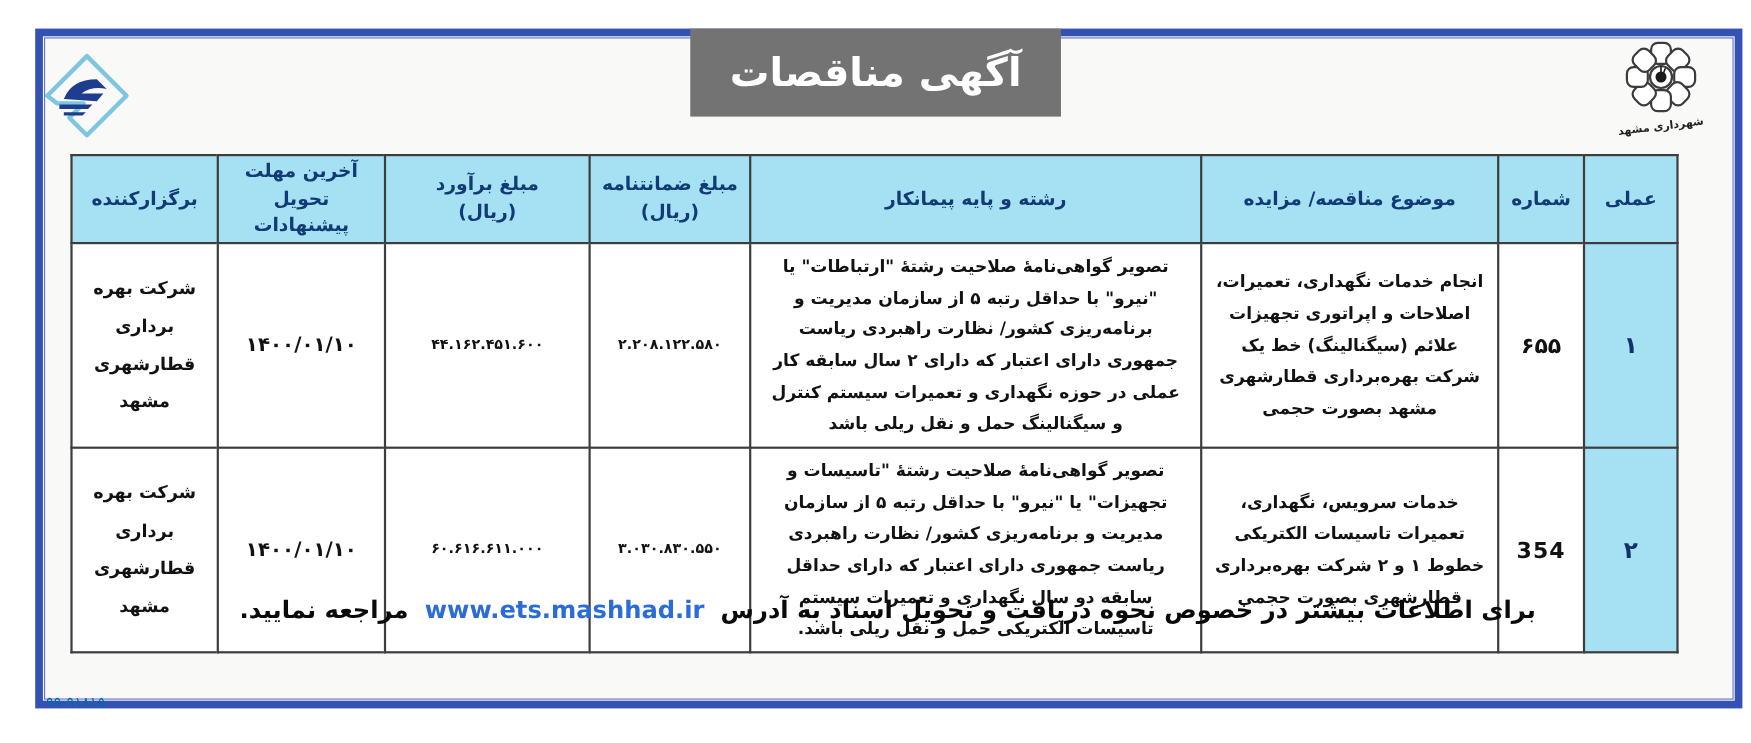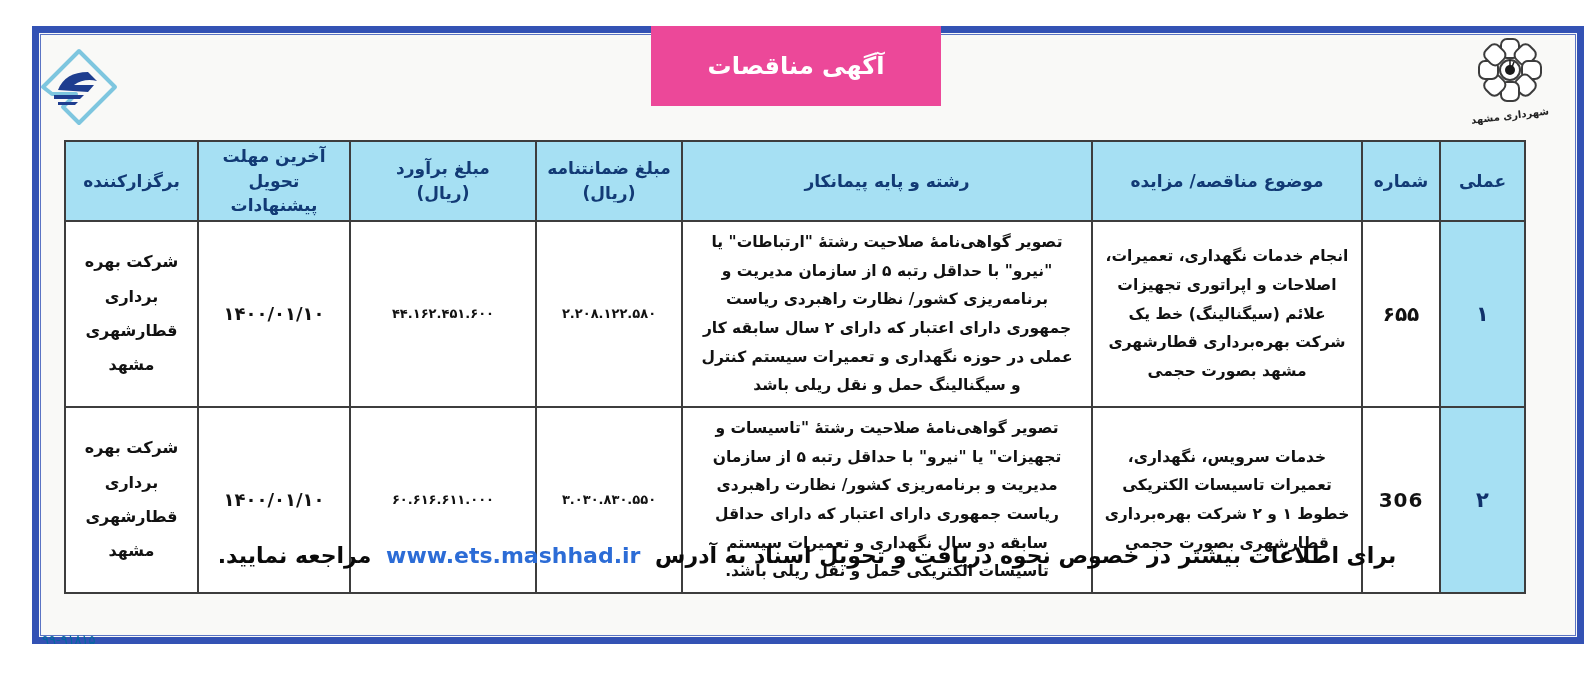--- a/index.html
+++ b/index.html
@@ -12,23 +12,23 @@
   .frame{
     position:absolute;left:32px;top:26px;width:1552px;height:618px;
     box-sizing:border-box;border:7px solid #3352b4;background:#f9f9f7;
   }
   .frame::after{
     content:"";position:absolute;inset:1px;border:1px solid #5b74c4;pointer-events:none;
   }
   
   .banner{
     position:absolute;top:26px;left:50%;transform:translateX(-50%);
-    width:290px;height:80px;background:#ec4899;
+    width:337px;height:80px;background:#737373;
     display:flex;align-items:center;justify-content:center;
-    color:#ffffff;font-size:24px;font-weight:bold;z-index:3;
+    color:#ffffff;font-size:36px;font-weight:bold;z-index:3;
   }
   
   .logo-left{position:absolute;left:38px;top:46px;z-index:3;}
   .logo-right{position:absolute;left:1464px;top:34px;width:92px;text-align:center;z-index:3;}
   .logo-right .caption{
     display:block;font-size:10px;color:#222;font-weight:bold;
     transform:rotate(-7deg);margin-top:-2px;letter-spacing:1px;
   }
   
   table.tenders{
@@ -138,21 +138,21 @@
       <td class="amount-cell">۲.۲۰۸.۱۲۲.۵۸۰</td>
       <td class="amount-cell">۴۴.۱۶۲.۴۵۱.۶۰۰</td>
       <td class="deadline-cell">۱۴۰۰/۰۱/۱۰</td>
       <td class="organizer-cell">شرکت بهره
 برداری
 قطارشهری
 مشهد</td>
     </tr>
     <tr class="data-row-2">
       <td class="radif-cell">۲</td>
-      <td class="number-cell">306</td>
+      <td class="number-cell">354</td>
       <td class="subject-cell">خدمات سرویس، نگهداری، تعمیرات تاسیسات الکتریکی خطوط ۱ و ۲ شرکت بهره‌برداری قطارشهری بصورت حجمی</td>
       <td class="qualification-cell">تصویر گواهی‌نامهٔ صلاحیت رشتهٔ "تاسیسات و تجهیزات" یا "نیرو" با حداقل رتبه ۵ از سازمان مدیریت و برنامه‌ریزی کشور/ نظارت راهبردی ریاست جمهوری دارای اعتبار که دارای حداقل سابقه دو سال نگهداری و تعمیرات سیستم تاسیسات الکتریکی حمل و نقل ریلی باشد.</td>
       <td class="amount-cell">۳.۰۳۰.۸۳۰.۵۵۰</td>
       <td class="amount-cell">۶۰.۶۱۶.۶۱۱.۰۰۰</td>
       <td class="deadline-cell">۱۴۰۰/۰۱/۱۰</td>
       <td class="organizer-cell">شرکت بهره
 برداری
 قطارشهری
 مشهد</td>
     </tr>

